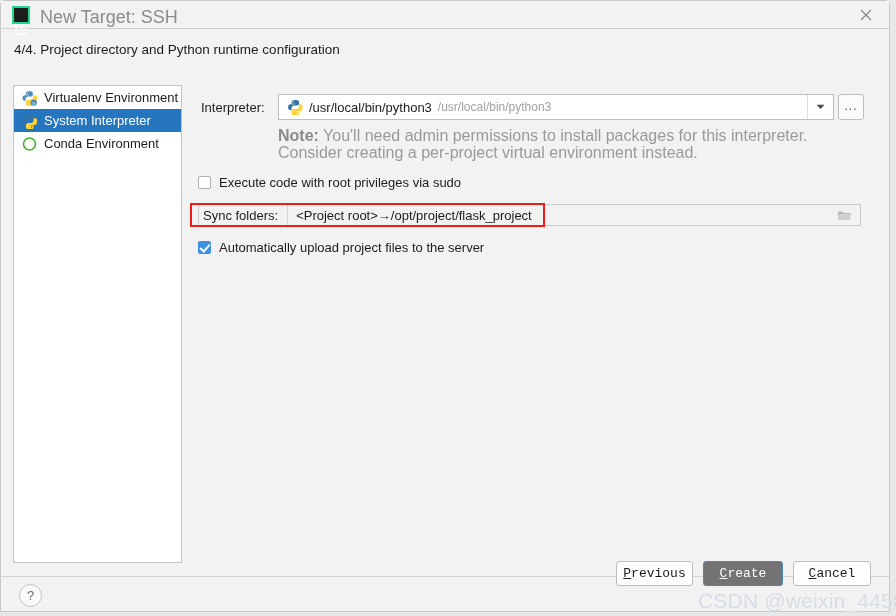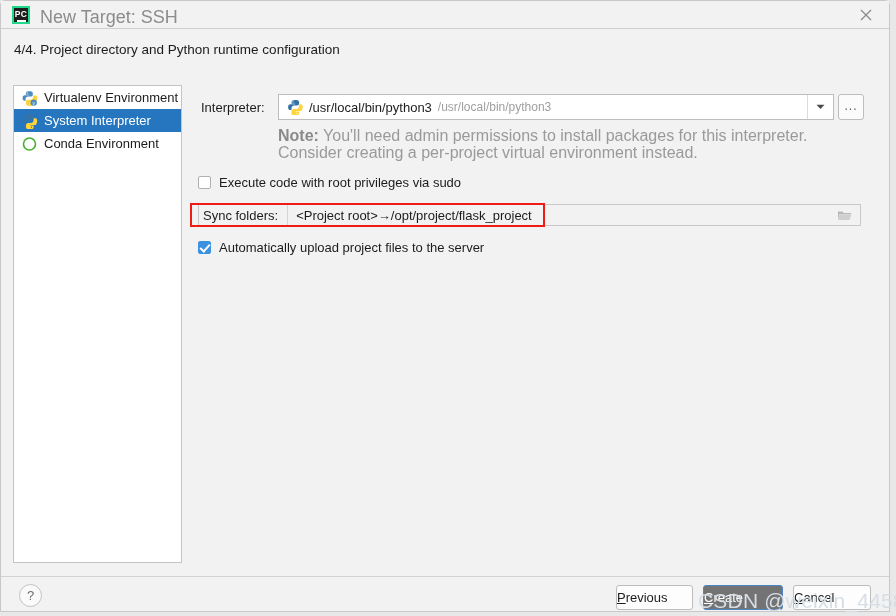--- a/index.html
+++ b/index.html
@@ -37,21 +37,21 @@
     left: 11px; top: 5px;
     width: 18px; height: 18px;
     background: #1d1d1d;
     border: 2px solid #21d789;
     box-sizing: border-box;
     color: #ffffff;
     font-size: 8.5px;
     font-weight: bold;
     line-height: 10px;
     text-align: center;
-    padding-top: 1px;
+    padding-top: 14px;
     letter-spacing: 0.3px;
   }
   #app-icon .pc-bar {
     display: block;
     width: 9px; height: 2px;
     background: #ffffff;
     margin: 1px auto 0 auto;
   }
   #window-title {
     position: absolute;
@@ -281,31 +281,32 @@
     background: #fafafa;
     box-sizing: border-box;
     color: #6d6d6d;
     font-size: 13px;
     text-align: center;
     line-height: 21px;
     cursor: pointer;
   }
   .dlg-btn {
     position: absolute;
-    top: 584px;
+    top: 560px;
     height: 25px;
     border: 1px solid #bdbdbd;
     background: #fdfdfd;
     border-radius: 3px;
     box-sizing: border-box;
     font-size: 13px;
     color: #1c1c1c;
-    text-align: left;
+    text-align: center;
     line-height: 23px;
     cursor: pointer;
+    font-family: Liberation Mono, monospace;
   }
   #btn-previous { left: 615px; width: 77px; }
   #btn-create {
     left: 702px; width: 80px;
     background: #737373;
     border-color: #4a86c8;
     color: #ffffff;
   }
   #btn-cancel { left: 792px; width: 78px; }
   .mnemonic { text-decoration: underline; }

